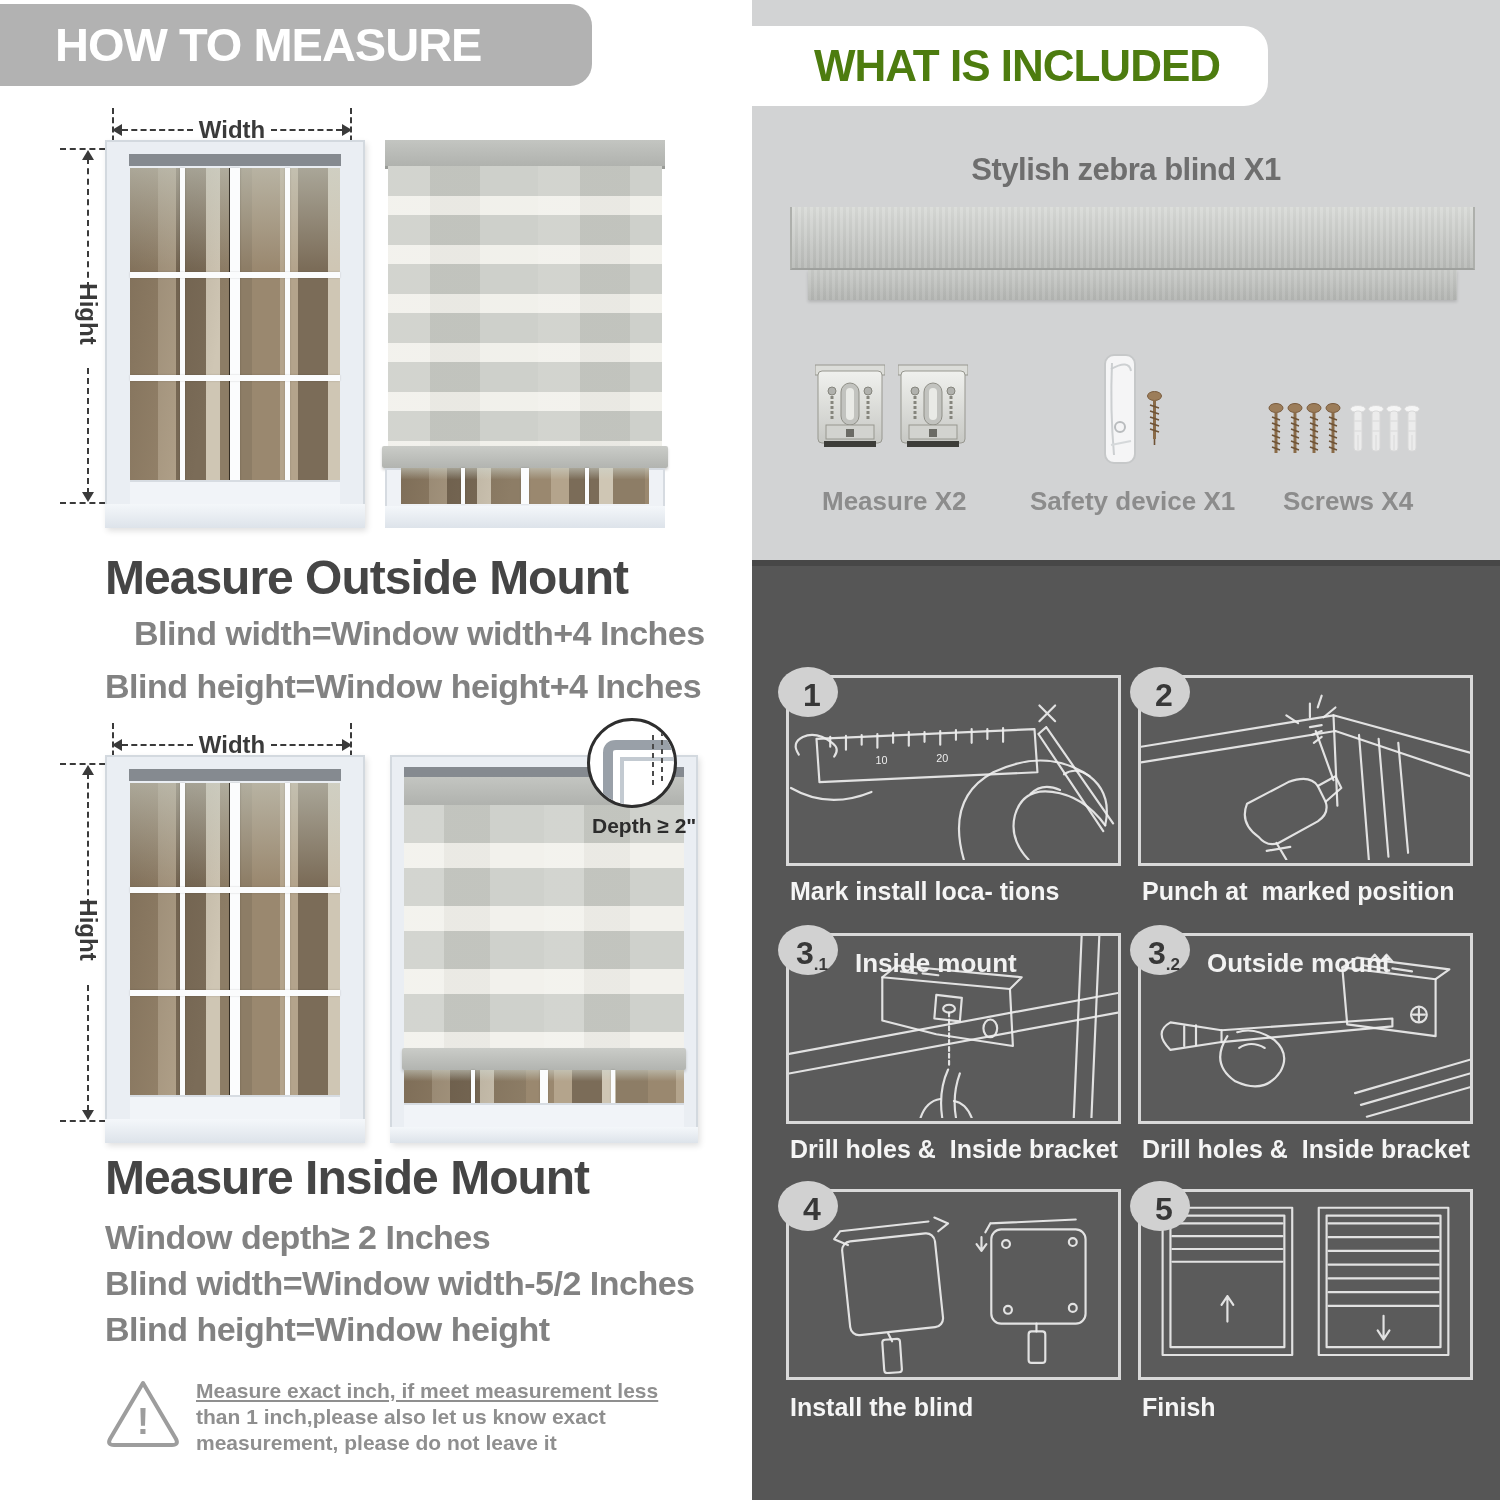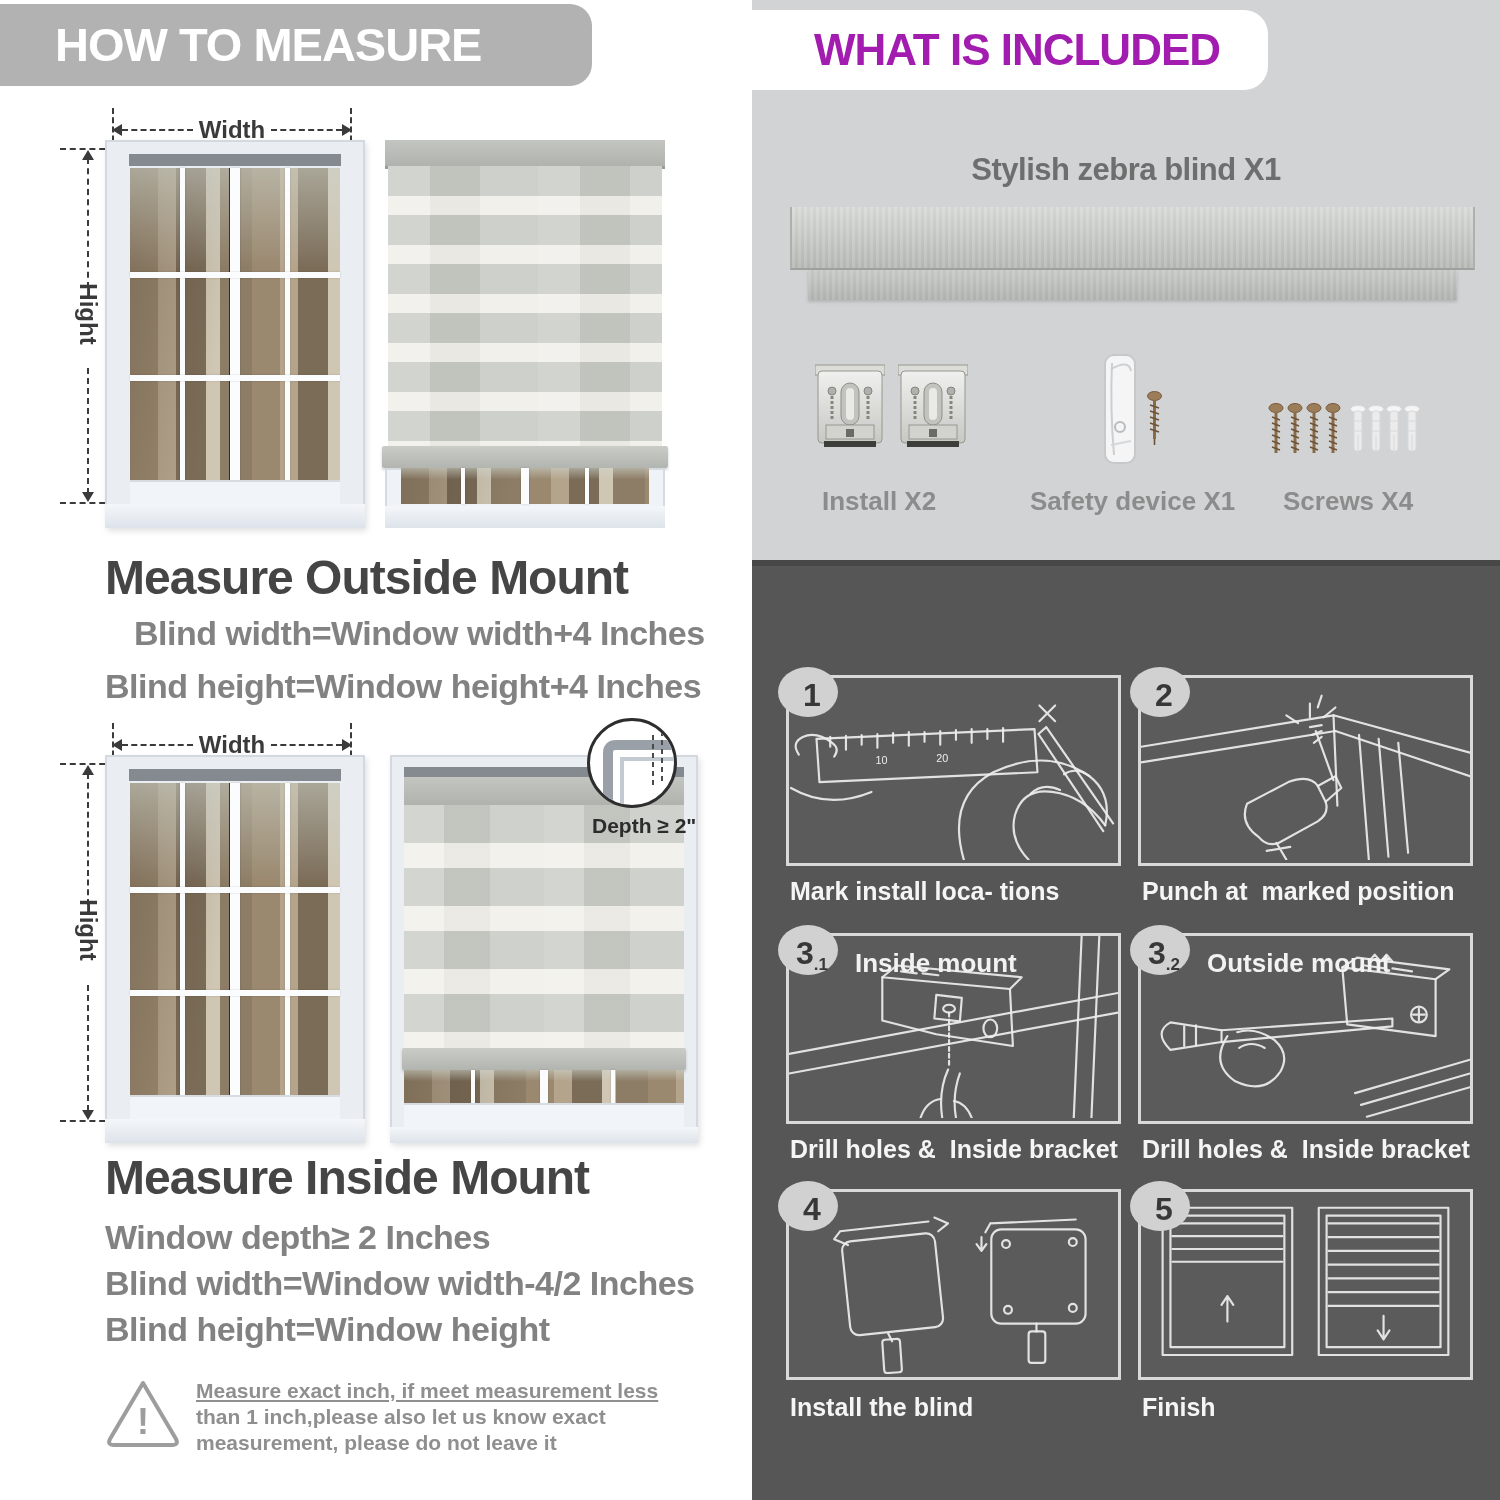--- a/index.html
+++ b/index.html
@@ -44,21 +44,21 @@
   .zfabric2{background:
       repeating-linear-gradient(90deg, rgba(255,255,255,.22) 0 40px, rgba(0,0,0,.025) 40px 86px, rgba(255,255,255,.15) 86px 140px),
       repeating-linear-gradient(180deg,#c7c9c3 0 38px,#f0efe9 38px 63px);}
   .botrail{background:linear-gradient(180deg,#caccc8,#b2b4b0);border-radius:2px;box-shadow:0 2px 3px rgba(0,0,0,.18);}
 
   .warn-text{font-size:21px;font-weight:600;color:#8f8f8f;line-height:26px;}
 
   
   .panel-light{left:752px;top:0;width:748px;height:560px;background:#d2d3d4;}
   .hdr-box{background:#ffffff;border-radius:0 24px 24px 0;}
-  .hdr-included{color:#a21caf;font-weight:bold;font-size:44px;letter-spacing:-1px;line-height:80px;padding-left:62px;}
+  .hdr-included{color:#4d7c0f;font-weight:bold;font-size:44px;letter-spacing:-1px;line-height:80px;padding-left:62px;margin-top:16px;}
   .product-label{font-size:31px;font-weight:bold;color:#6e6e6e;letter-spacing:-.5px;}
   .rail-main{background:
       repeating-linear-gradient(90deg, rgba(255,255,255,.10) 0 3px, rgba(0,0,0,.02) 3px 6px),
       linear-gradient(180deg,#d8dad7,#c6c8c5 55%,#b7b9b6);
       border-bottom:2px solid #9fa19e;border-left:2px solid #aeb0ac;border-right:2px solid #aeb0ac;}
   .rail-sub{background:
       repeating-linear-gradient(90deg, rgba(255,255,255,.08) 0 3px, rgba(0,0,0,.02) 3px 6px),
       linear-gradient(180deg,#c9cbc8,#b2b4b1);box-shadow:0 2px 3px rgba(0,0,0,.15);}
   .part-label{font-size:26px;font-weight:bold;color:#8c8c8c;}
 
@@ -196,21 +196,21 @@
       <path d="M32,84 L32,38 L84,38" fill="none" stroke="#c3cad1" stroke-width="4"></path>
       <path d="M63,14 V66" fill="none" stroke="#4a4a4a" stroke-width="2" stroke-dasharray="5,4"></path>
       <path d="M72,10 V62" fill="none" stroke="#4a4a4a" stroke-width="2" stroke-dasharray="5,4"></path>
     </svg>
   </div>
   <div class="abs" style="left:592px;top:814px;font-size:21px;font-weight:bold;color:#2c2c2c;">Depth ≥ 2"</div>
 
   
   <div class="abs sec-heading" style="left:105px;top:1150px;">Measure Inside Mount</div>
   <div class="abs formula" style="left:105px;top:1218px;">Window depth≥ 2 Inches</div>
-  <div class="abs formula" style="left:105px;top:1264px;">Blind width=Window width-4/2 Inches</div>
+  <div class="abs formula" style="left:105px;top:1264px;">Blind width=Window width-5/2 Inches</div>
   <div class="abs formula" style="left:105px;top:1310px;">Blind height=Window height</div>
 
   
   <svg class="abs" style="left:103px;top:1376px;" width="80" height="78" viewBox="0 0 80 78">
     <path d="M40,7 L73,63 Q76,69 69,69 L11,69 Q4,69 7,63 Z" fill="none" stroke="#9d9d9d" stroke-width="4" stroke-linejoin="round"></path>
     <text x="40" y="58" text-anchor="middle" font-size="36" font-weight="bold" fill="#9d9d9d" font-family="Liberation Sans, sans-serif">!</text>
   </svg>
   <div class="abs warn-text" style="left:196px;top:1378px;text-decoration:underline;">Measure exact inch, if meet measurement less</div>
   <div class="abs warn-text" style="left:196px;top:1404px;">than 1 inch,please also let us know exact</div>
   <div class="abs warn-text" style="left:196px;top:1430px;">measurement, please do not leave it</div>
@@ -311,21 +311,21 @@
         <rect x="4" y="6" width="8" height="40" rx="3" fill="#ececec" stroke="#d8d8d8"></rect>
       <path d="M4,16 h8 M4,26 h8 M8,30 V46" stroke="#dedede" stroke-width="1.5" fill="none"></path>
     </g>
     <g transform="translate(54,0)">
       <ellipse cx="8" cy="4" rx="7.5" ry="3.5" fill="#f5f5f5" stroke="#dadada"></ellipse>
         <rect x="4" y="6" width="8" height="40" rx="3" fill="#ececec" stroke="#d8d8d8"></rect>
       <path d="M4,16 h8 M4,26 h8 M8,30 V46" stroke="#dedede" stroke-width="1.5" fill="none"></path>
     </g>
   </svg>
 
-  <div class="abs part-label" style="left:822px;top:486px;">Install X2</div>
+  <div class="abs part-label" style="left:822px;top:486px;">Measure X2</div>
   <div class="abs part-label" style="left:1030px;top:486px;">Safety device X1</div>
   <div class="abs part-label" style="left:1283px;top:486px;text-align:right;">Screws X4</div>
 
   
   <div class="abs panel-dark"></div>
   <div class="abs" style="left:752px;top:560px;width:748px;height:6px;background:#474747;"></div>
 
   
   <div class="abs step" style="left:786px;top:675px;">
     <svg class="art" viewBox="0 0 335 185">

